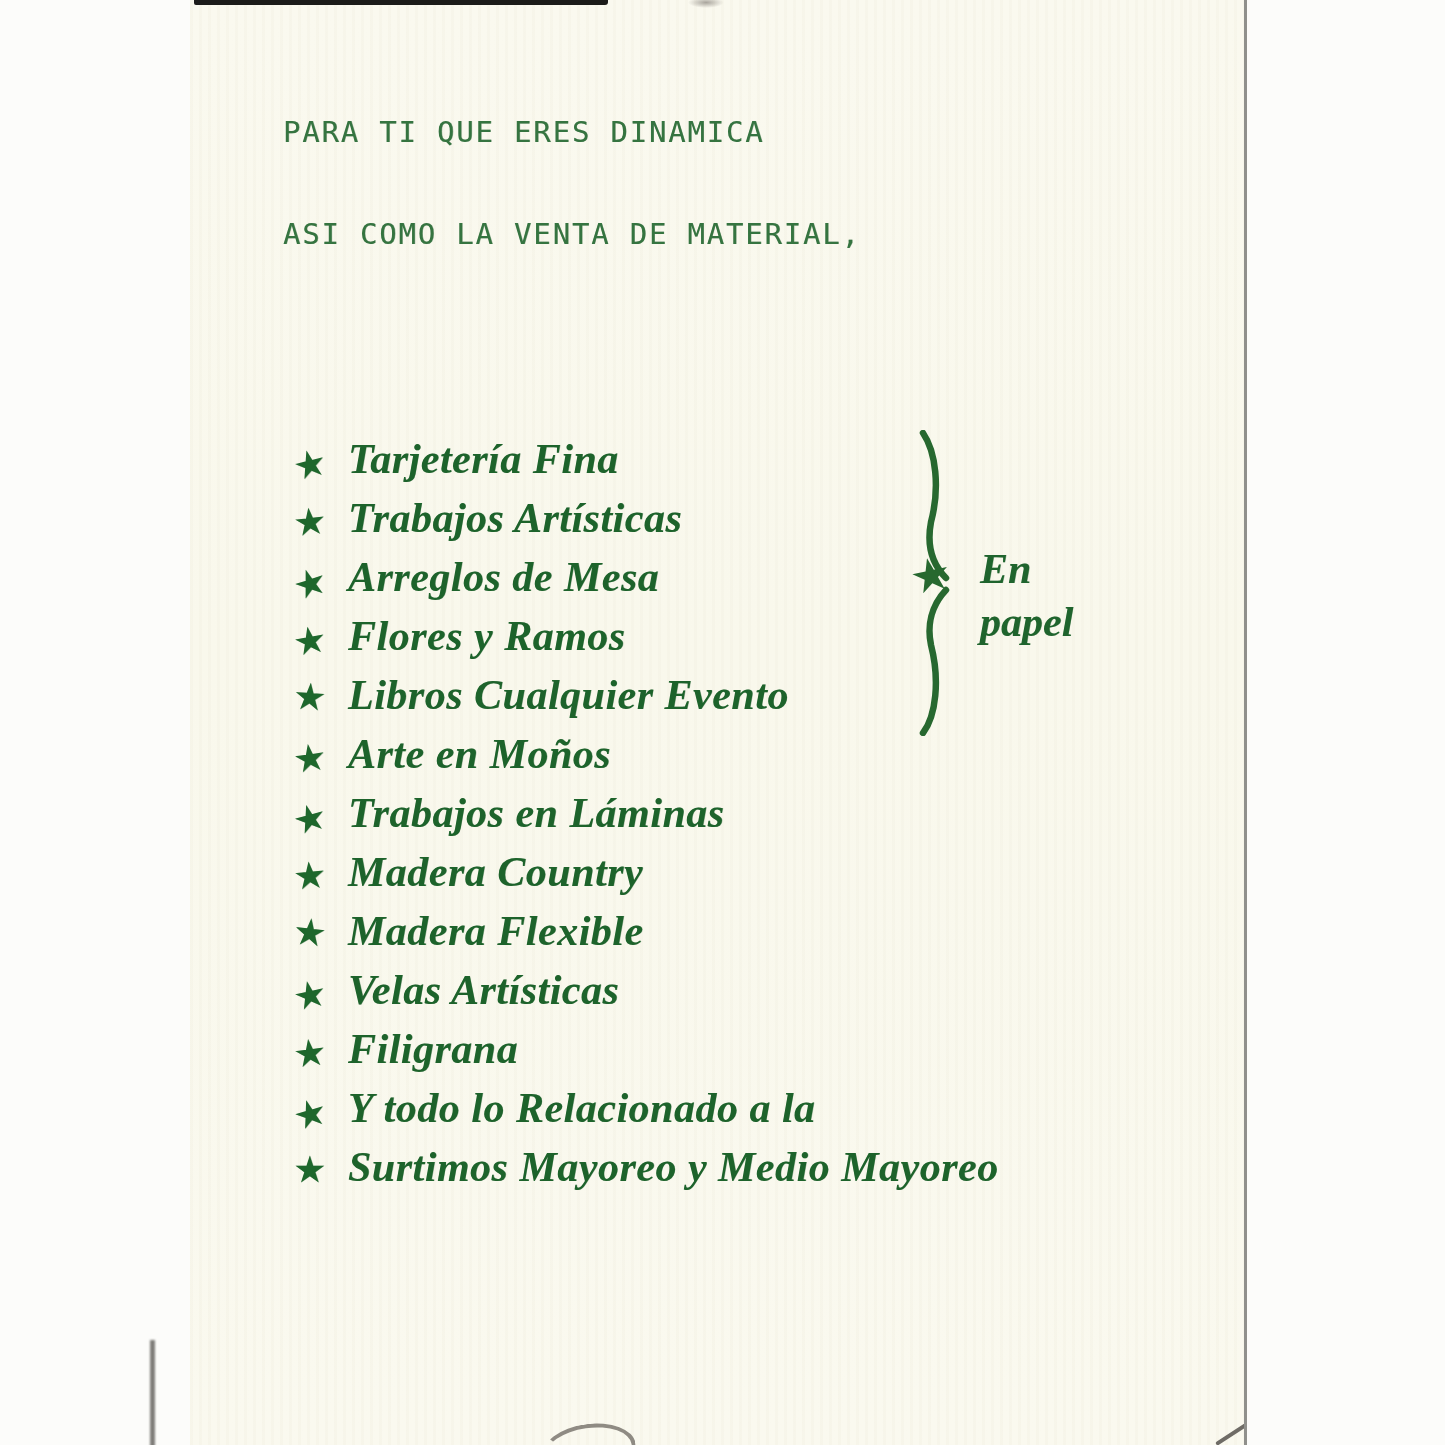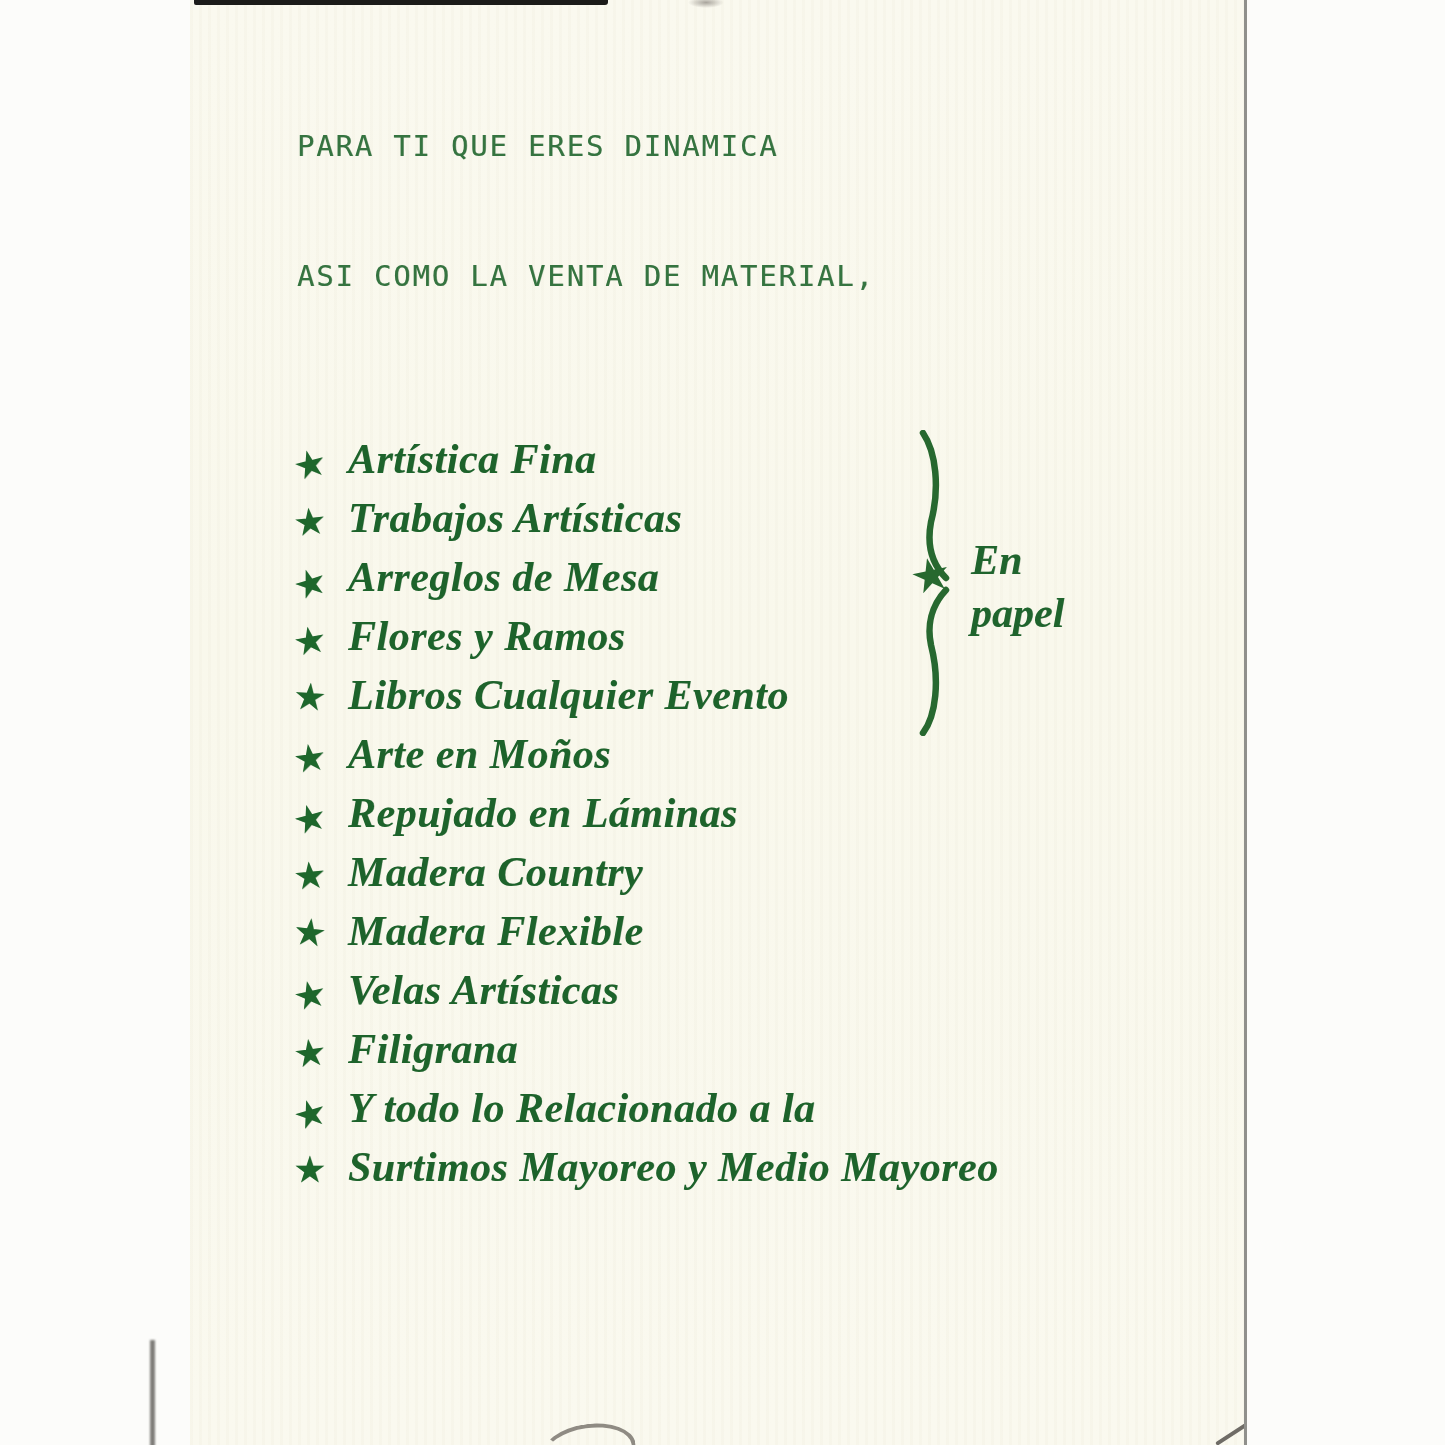--- a/index.html
+++ b/index.html
@@ -72,21 +72,21 @@
   .caps {
     position: absolute;
     margin: 0;
     font-family: "DejaVu Sans Mono", "Liberation Mono", monospace;
     color: #357440;
     text-shadow: 0.4px 0.4px 0 rgba(35, 90, 45, 0.45);
     white-space: pre;
   }
   .intro { left: 93px; top: 63px; }
   .intro p {
-    margin: 14px;
+    margin: 0;
     height: 63.5px;
     line-height: 63.5px;
     font-size: 29px;
     letter-spacing: 1.8px;
   }
   .footer-line {
     left: 104px; top: 1296px;
     height: 40px; line-height: 40px;
     font-size: 30px;
     letter-spacing: 2.5px;
@@ -147,47 +147,47 @@
   .note-text {
     position: absolute;
     left: 778px; top: 531px;
     font-family: "Liberation Serif", serif;
     font-style: italic;
     font-weight: bold;
     font-size: 42px;
     color: #1f642d;
     text-shadow: 0.4px 0.4px 0 rgba(20, 80, 35, 0.35);
   }
-  .note-text p { margin: 3px; height: 53px; line-height: 53px; }
+  .note-text p { margin: 12px; height: 53px; line-height: 53px; }
 </style>
 </head>
 <body>
 
 <div class="scan">
 
   <div class="left-sliver"></div>
 
   <div class="card">
 
     <div class="top-line"></div>
     <div class="top-smudge"></div>
 
     <div class="caps intro">
       <p>PARA TI QUE ERES DINAMICA</p>
       <p>ASI COMO LA VENTA DE MATERIAL,</p>
     </div>
 
     <div class="list">
-      <div class="item"><span class="star">★</span><span>Artística Fina</span></div>
+      <div class="item"><span class="star">★</span><span>Tarjetería Fina</span></div>
       <div class="item"><span class="star">★</span><span>Trabajos Artísticas</span></div>
       <div class="item"><span class="star">★</span><span>Arreglos de Mesa</span></div>
       <div class="item"><span class="star">★</span><span>Flores y Ramos</span></div>
       <div class="item"><span class="star">★</span><span>Libros Cualquier Evento</span></div>
       <div class="item"><span class="star">★</span><span>Arte en Moños</span></div>
-      <div class="item"><span class="star">★</span><span>Repujado en Láminas</span></div>
+      <div class="item"><span class="star">★</span><span>Trabajos en Láminas</span></div>
       <div class="item"><span class="star">★</span><span>Madera Country</span></div>
       <div class="item"><span class="star">★</span><span>Madera Flexible</span></div>
       <div class="item"><span class="star">★</span><span>Velas Artísticas</span></div>
       <div class="item"><span class="star">★</span><span>Filigrana</span></div>
       <div class="item"><span class="star">★</span><span>Y todo lo Relacionado a la</span></div>
       <div class="item"><span class="star">★</span><span>Surtimos Mayoreo y Medio Mayoreo</span></div>
     </div>
 
     <div class="brace-group">
       <svg class="brace" width="56" height="306" viewBox="0 0 56 306">

